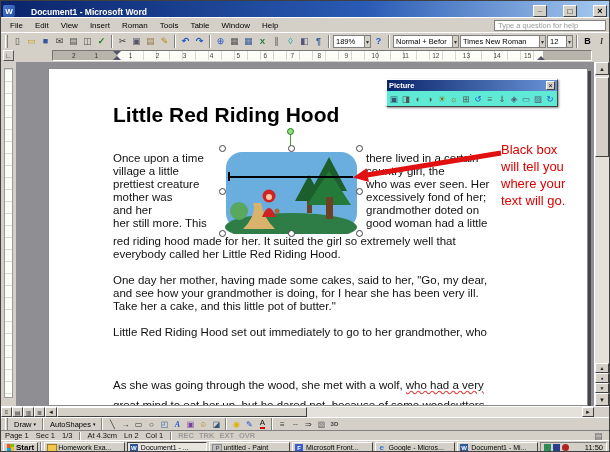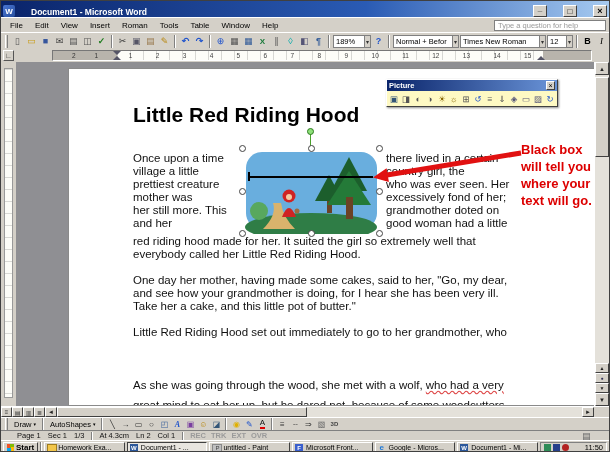--- a/index.html
+++ b/index.html
@@ -67,48 +67,48 @@
 .r-lmarg{position:absolute;left:0;top:0;width:64px;height:9px;display:flex;justify-content:space-evenly;align-items:center;font-size:6.5px;color:#333}
 .im{position:absolute;width:0;height:0;border-left:4px solid transparent;border-right:4px solid transparent}
 .im-top{left:60px;top:0;border-top:4px solid #556}
 .im-bot{left:60px;top:5px;border-bottom:4px solid #556}
 .im-r{left:484px;top:5px;border-bottom:4px solid #556}
 
 
 .doc-area{height:344px;display:flex;position:relative;background:#8f8f93}
 .v-ruler{width:15px;background:#d4d0c8;flex:none}
 .v-band{margin:6px auto 0;width:9px;height:330px;background:#fdfdf8;border:1px solid #999;background-image:repeating-linear-gradient(180deg,rgba(0,0,0,.14) 0 1px,transparent 1px 12px)}
-.pasteboard{flex:1;padding:6px 0 0 52px;overflow:hidden}
+.pasteboard{flex:1;padding:6px 0 0 32px;overflow:hidden}
 .page{width:540px;height:338px;background:#fff;position:relative;overflow:hidden;border:1px solid #8a8a8a;box-shadow:3px 3px 0 #46464a}
 .heading{position:absolute;left:64px;top:34px;font-size:21px;font-weight:bold;color:#000;white-space:nowrap}
 .tcol{position:absolute;font-size:11.5px;line-height:13px;color:#111}
 .tcol .docline{display:block;white-space:nowrap;height:13px}
 .colL{left:64px;top:83px}
 .colR{left:317px;top:83px}
 .cont{left:64px;top:166px}
 .p2{left:64px;top:205px}
 .p3{left:64px;top:257px}
 .pline{position:absolute;font-size:11.5px;line-height:13px;white-space:nowrap;color:#111}
 .p4a{left:64px;top:310px}
 .p4b{left:64px;top:330px}
 .wavy{text-decoration:underline;text-decoration-style:wavy;text-decoration-color:#d44}
 .annot{position:absolute;left:452px;top:72px}
-.redline{display:block;font-size:13px;font-weight:bold;color:#d00;line-height:17px;white-space:nowrap}
+.redline{display:block;font-size:13px;font-weight:normal;color:#d00;line-height:17px;white-space:nowrap}
 .arrow{position:absolute;left:0;top:0;pointer-events:none}
 
 .clipart{position:absolute;left:174px;top:80px;width:137px;height:85px}
 .clipart svg{display:block;width:100%;height:100%}
 .blackline{position:absolute;left:6px;top:27px;width:124px;height:2px;background:#000}
 .blacktick{position:absolute;left:5px;top:23px;width:2px;height:9px;background:#000}
 .hnd{position:absolute;width:7px;height:7px;background:#fff;border:1px solid #444;border-radius:50%}
 .rstem{position:absolute;left:67px;top:-15px;width:1px;height:15px;background:#4aa02c}
 .rhnd{position:absolute;left:64px;top:-21px;width:7px;height:7px;background:#8ee07a;border:1px solid #2d7a1f;border-radius:50%}
 
 
-.pic-toolbar{position:absolute;left:385px;top:17px;width:172px;background:#fef9c3;border:1px solid;border-color:#fff #404040 #404040 #fff;box-shadow:1px 1px 2px rgba(0,0,0,.45);z-index:6}
+.pic-toolbar{position:absolute;left:385px;top:17px;width:172px;background:#5eead4;border:1px solid;border-color:#fff #404040 #404040 #fff;box-shadow:1px 1px 2px rgba(0,0,0,.45);z-index:6}
 .pt-title{height:11px;background:linear-gradient(90deg,#0a246a,#6a94d8);display:flex;align-items:center;padding:0 2px;gap:2px}
 .pt-lbl{color:#fff;font-size:7.5px;font-weight:bold;flex:1}
 .pt-close{width:9px;height:9px;background:#d4d0c8;border:1px solid;border-color:#fff #404040 #404040 #fff;font-size:7px;line-height:7px;text-align:center;flex:none}
 .pt-close::before{content:"×"}
 .pt-body{display:flex;align-items:center;padding:1px}
 .pti{width:12px;height:13px;display:flex;align-items:center;justify-content:center;font-size:8.5px;flex:none}
 .g-ppic::before{content:"▣";color:#357}
 .g-pcolor::before{content:"◨";color:#555}
 .g-pcon1::before{content:"◐";color:#555}
 .g-pcon2::before{content:"◑";color:#555}
@@ -165,21 +165,21 @@
 .g-dfill::before{content:"◉";color:#e0b000}
 .g-dlinecolor::before{content:"✎";color:#2255cc}
 .g-dfontcolor::before{content:"A";color:#111;border-bottom:2px solid #d00;line-height:8px}
 .g-dlstyle::before{content:"≡";color:#333}
 .g-ddstyle::before{content:"╌";color:#333}
 .g-dastyle::before{content:"⇒";color:#333}
 .g-dshadow::before{content:"▧";color:#666}
 .g-d3d::before{content:"3D";font-size:6px;font-weight:bold;color:#444}
 
 
-.statusbar{height:10px;display:flex;align-items:center;font-size:7.5px;gap:7px;padding:0 16px;border-top:1px solid #808080;color:#111;overflow:hidden}
+.statusbar{height:10px;display:flex;align-items:center;font-size:7.5px;gap:7px;padding:0 4px;border-top:1px solid #808080;color:#111;overflow:hidden}
 .sdiv{width:1px;height:8px;background:#808080;box-shadow:1px 0 0 #fff;flex:none}
 .modes{display:flex;gap:5px}
 .mode{color:#9a9a9a;font-weight:bold}
 .flex1{flex:1}
 .g-book::before{content:"▤";color:#666}
 
 
 .taskbar{height:13px;background:#d4d0c8;border-top:1px solid #fff;display:flex;align-items:center;gap:2px;padding:0 2px}
 .start{height:11px;display:flex;align-items:center;gap:2px;padding:0 3px;background:#d4d0c8;border:1px solid;border-color:#fff #404040 #404040 #fff;font-weight:bold;font-size:8px;flex:none}
 .flag{width:7px;height:7px;background:conic-gradient(#81bc06 0 25%,#ffba08 0 50%,#05a6f0 0 75%,#f35325 0);flex:none}
@@ -314,22 +314,22 @@
 
     <div class="pasteboard">
       <div class="page">
         <div class="heading">Little Red Riding Hood</div>
 
         <div class="tcol colL">
             <span class="docline">Once upon a time</span>
             <span class="docline">village a little</span>
             <span class="docline">prettiest creature</span>
             <span class="docline">mother was</span>
+            <span class="docline">and her</span>
             <span class="docline">her still more. This</span>
-            <span class="docline">and her</span>
           </div>
         <div class="tcol colR">
             <span class="docline">there lived in a certain</span>
             <span class="docline">country girl, the</span>
             <span class="docline">who was ever seen. Her</span>
             <span class="docline">excessively fond of her;</span>
             <span class="docline">grandmother doted on</span>
             <span class="docline">good woman had a little</span>
           </div>
 

